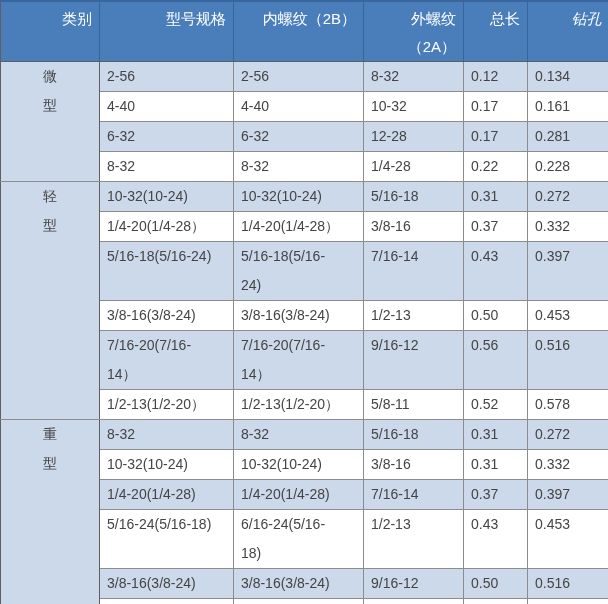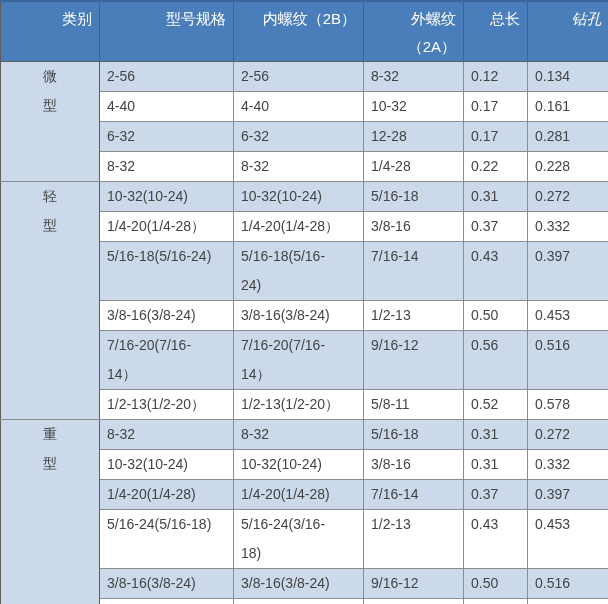--- a/index.html
+++ b/index.html
@@ -183,21 +183,21 @@
         </tr>
         <tr class="stripe">
           <td>1/4-20(1/4-28)</td>
           <td>1/4-20(1/4-28)</td>
           <td>7/16-14</td>
           <td>0.37</td>
           <td>0.397</td>
         </tr>
         <tr class="plain">
           <td>5/16-24(5/16-18)</td>
-          <td>5/16-24(3/16-
+          <td>6/16-24(5/16-
 18)</td>
           <td>1/2-13</td>
           <td>0.43</td>
           <td>0.453</td>
         </tr>
         <tr class="stripe">
           <td>3/8-16(3/8-24)</td>
           <td>3/8-16(3/8-24)</td>
           <td>9/16-12</td>
           <td>0.50</td>

